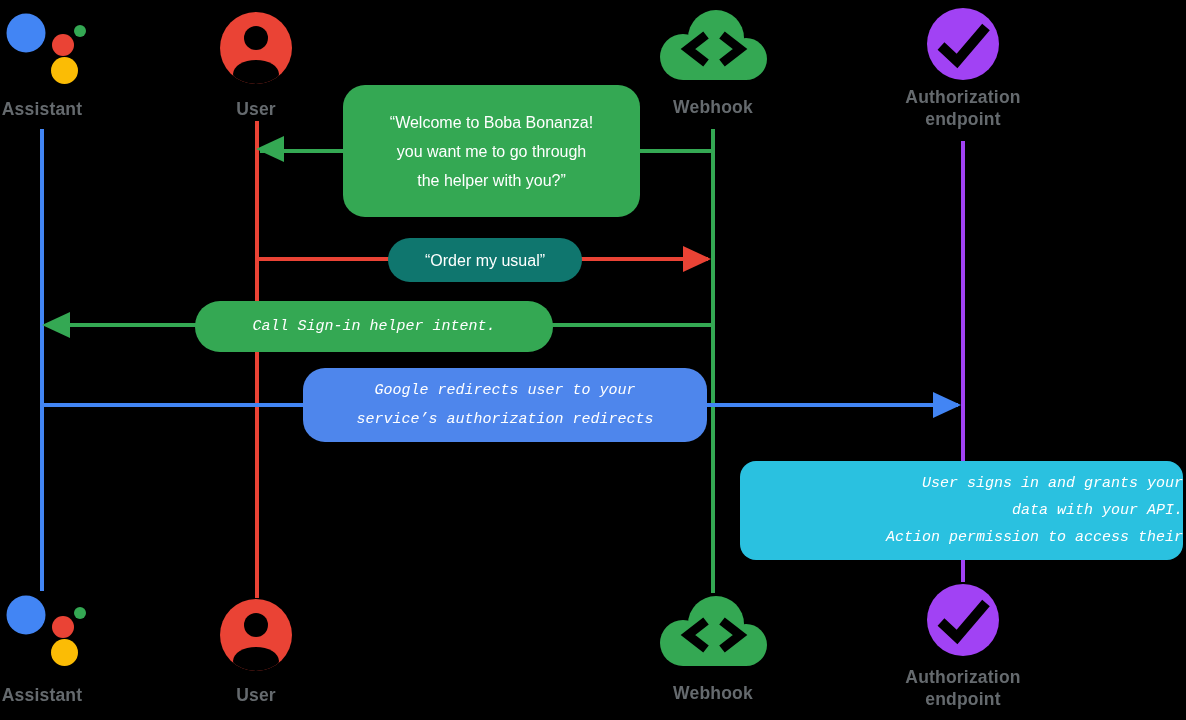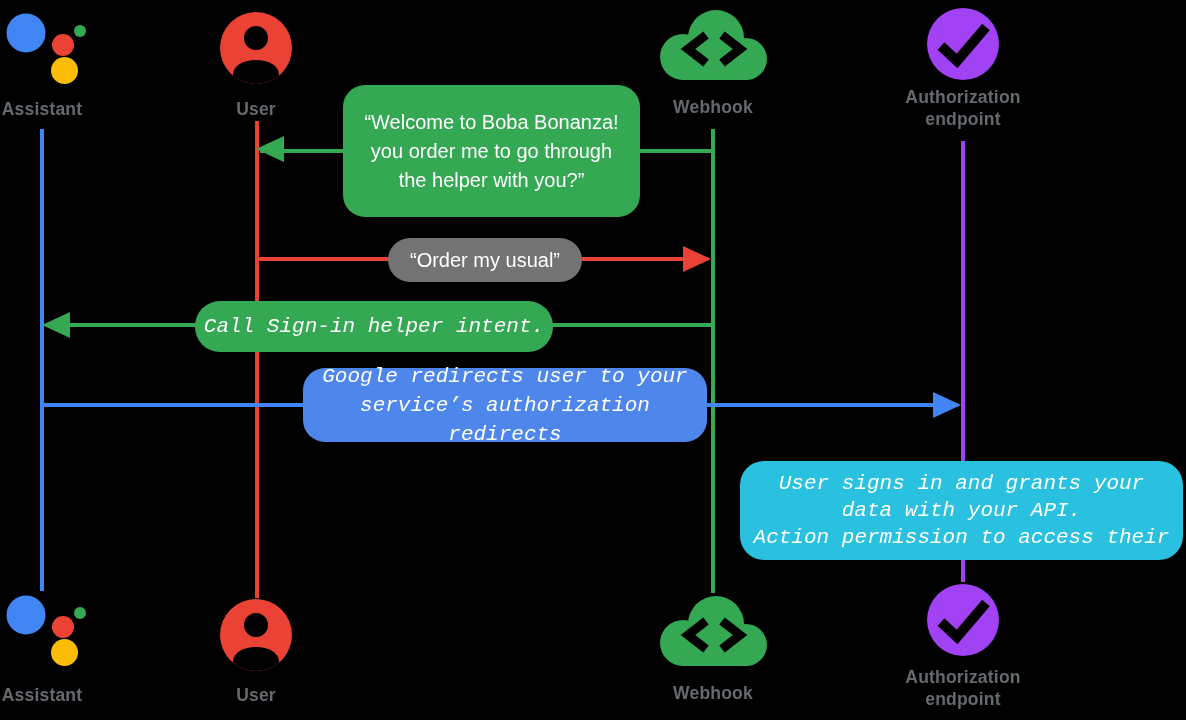--- a/index.html
+++ b/index.html
@@ -18,22 +18,22 @@
   .ah{position:absolute;width:0;height:0;z-index:3;
       border-top:13px solid transparent;border-bottom:13px solid transparent;}
   .ah-left{border-right:28px solid #34A853;}
   .ah-right{border-left:28px solid #34A853;}
   
   .msg{
     position:absolute;z-index:4;
     display:flex;flex-direction:column;align-items:center;justify-content:center;
     color:#fff;text-align:center;box-sizing:border-box;
   }
-  .msg-sans{font-size:20px;line-height:29px;align-items:center;}
-  .msg-mono{font-family:"Liberation Mono", monospace;font-style:italic;font-size:21px;}
+  .msg-sans{font-size:16px;line-height:29px;align-items:center;}
+  .msg-mono{font-family:"Liberation Mono", monospace;font-style:italic;font-size:15px;}
   
   .icon{position:absolute;z-index:5;}
   .actor-label{
     position:absolute;z-index:5;
     color:#656A6E;font-weight:700;font-size:17.5px;line-height:22px;
     text-align:center;letter-spacing:.2px;
   }
 </style>
 </head>
 <body>
@@ -52,38 +52,38 @@
   <div class="ah ah-right" style="left:683px;top:246px;border-left-color:#EA4335;"></div>
 
   <div class="hline" style="left:46px;top:323px;width:667px;background:#34A853;"></div>
   <div class="ah ah-left" style="left:42px;top:312px;border-right-color:#34A853;"></div>
 
   <div class="hline" style="left:42px;top:403px;width:916px;background:#4285F4;"></div>
   <div class="ah ah-right" style="left:933px;top:392px;border-left-color:#4285F4;"></div>
 
   <div class="msg msg-sans" style="left:343px;top:85px;width:297px;height:132px;background:#34A853;border-radius:22px;">
     <div>“Welcome to Boba Bonanza!</div>
-    <div>you order me to go through</div>
+    <div>you want me to go through</div>
     <div>the helper with you?”</div>
   </div>
 
-  <div class="msg msg-sans" style="left:388px;top:238px;width:194px;height:44px;background:#737373;border-radius:22px;">
+  <div class="msg msg-sans" style="left:388px;top:238px;width:194px;height:44px;background:#0f766e;border-radius:22px;">
     <div>“Order my usual”</div>
   </div>
 
   <div class="msg msg-mono" style="left:195px;top:301px;width:358px;height:51px;background:#34A853;border-radius:25px;">
     <div>Call Sign-in helper intent.</div>
   </div>
 
   <div class="msg msg-mono" style="left:303px;top:368px;width:404px;height:74px;background:#4E86EC;border-radius:22px;line-height:29px;">
     <div>Google redirects user to your</div>
     <div>service’s authorization redirects</div>
   </div>
 
-  <div class="msg msg-mono" style="left:740px;top:461px;width:443px;height:99px;background:#2AC1E0;border-radius:24px;line-height:27px;">
+  <div class="msg msg-mono" style="left:740px;top:461px;width:443px;height:99px;background:#2AC1E0;border-radius:16px;line-height:27px;align-items:flex-end;">
     <div>User signs in and grants your</div>
     <div>data with your API.</div>
     <div>Action permission to access their</div>
   </div>
 
   <svg class="icon" style="left:0;top:0;" width="96" height="90" viewBox="0 0 96 90">
     <circle cx="26" cy="33" r="19.5" fill="#4285F4"></circle>
     <circle cx="63" cy="45" r="11" fill="#EA4335"></circle>
     <circle cx="80" cy="31" r="6" fill="#34A853"></circle>
     <circle cx="64.5" cy="70.5" r="13.5" fill="#FBBC05"></circle>

